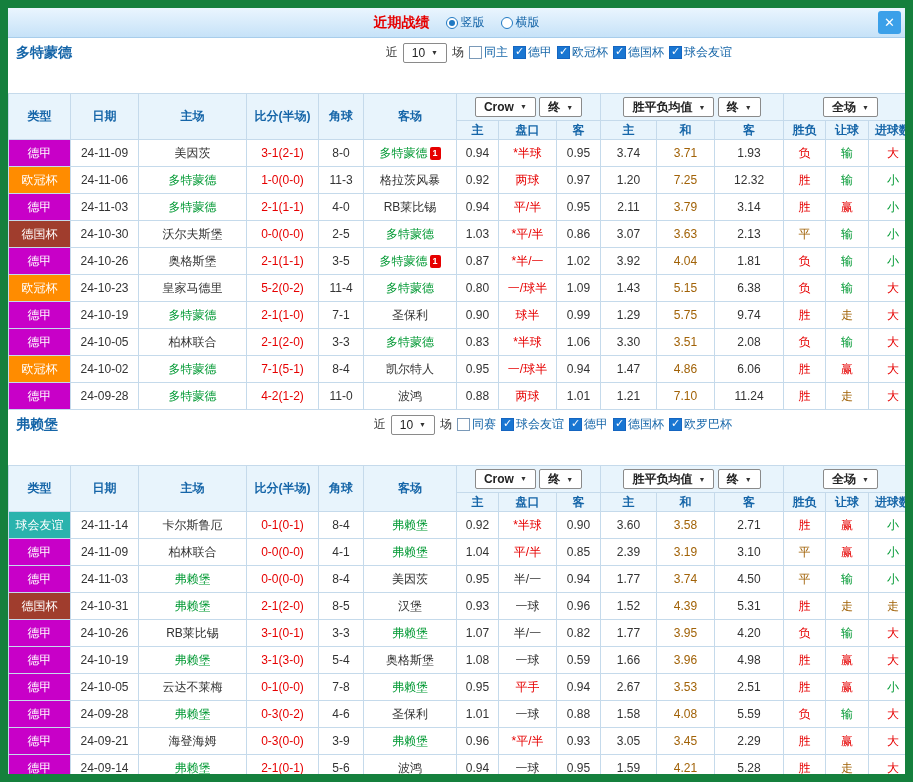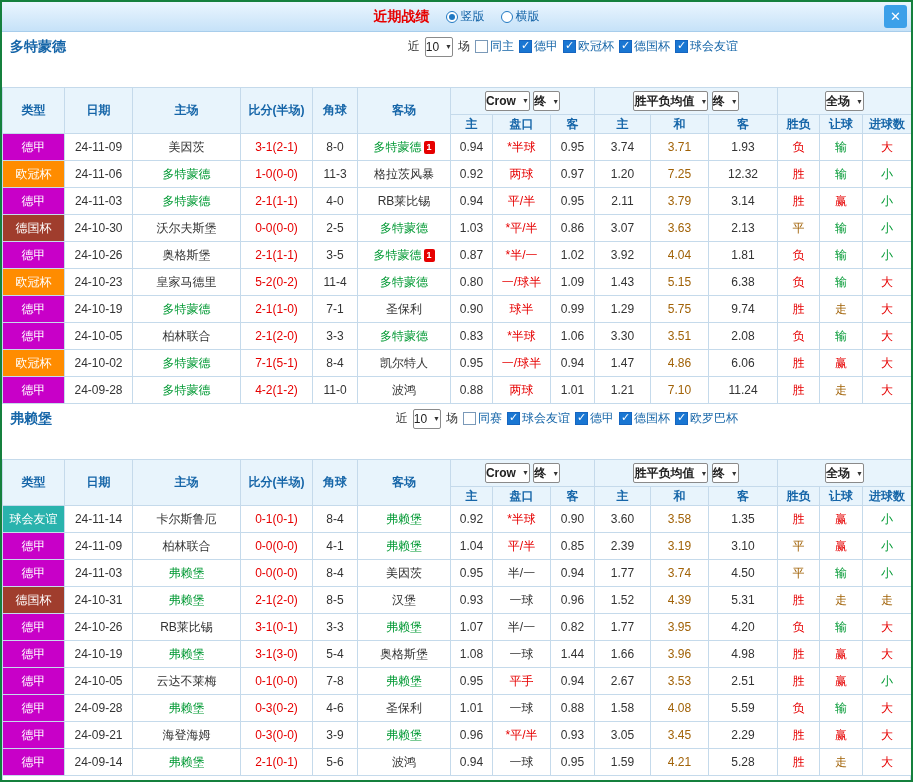--- a/index.html
+++ b/index.html
@@ -2,21 +2,21 @@
 <html><head>
 <meta charset="utf-8">
 <style>
   * { margin:0; padding:0; box-sizing:border-box; }
   html,body { background:#fff; }
   body {
     width:913px; height:782px;
     font-family:"Liberation Sans","DejaVu Sans",sans-serif;
     font-size:12px; color:#333;
   }
-  .window { width:913px; height:782px; border:2px solid #15803d; background:#fff; overflow:hidden; }
+  .window { width:913px; height:782px; border:8px solid #15803d; background:#fff; overflow:hidden; }
 
   
   .titlebar {
     height:30px; background:linear-gradient(#eaf5fe,#c6e2f8);
     border-bottom:1px solid #a8cdeb;
     display:flex; align-items:center; justify-content:center; position:relative; gap:16px;
   }
   .titlebar .title { color:#e60000; font-weight:bold; font-size:14px; }
   .radio-item { display:inline-flex; align-items:center; gap:3px; color:#1565a8; cursor:pointer; }
   .radio { width:12px; height:12px; border:1px solid #2079c3; border-radius:50%; background:#fff; display:inline-block; }
@@ -34,21 +34,21 @@
   .filters { display:flex; align-items:center; gap:5px; margin-left:auto; margin-right:165px; color:#333; }
   .cb-item { display:inline-flex; align-items:center; gap:2px; color:#1565a8; cursor:pointer; }
   .cb { width:13px; height:13px; border:1px solid #7a99b8; background:#fff; display:inline-block; position:relative; }
   .cb.checked { background:#1976d2; border-color:#1565c0; }
   .cb.checked::after { content:"✓"; position:absolute; left:1px; top:-2px; color:#fff; font-size:11px; font-weight:bold; }
 
   
   .sel {
     display:inline-flex; align-items:center; gap:6px;
     border:1px solid #8a8a8a; border-radius:2px; background:#fff;
-    height:20px; padding:0 0; color:#222; cursor:pointer; white-space:nowrap;
+    height:20px; padding:0 8px; color:#222; cursor:pointer; white-space:nowrap;
   }
   .sel .arr { font-size:7px; color:#333; }
 
   
   table { width:909px; border-collapse:collapse; table-layout:fixed;margin-top:26px; }
   th, td {
     border:1px solid #c5daeb; text-align:center; vertical-align:middle;
     overflow:hidden; white-space:nowrap; font-size:12px;
   }
   thead th { background:#e8f4fc; color:#1565a8; font-weight:bold; }
@@ -469,21 +469,21 @@
             <td class="t-black"><span>24-11-14</span></td>
             <td class="t-black"><span>卡尔斯鲁厄</span></td>
             <td class="t-red"><span>0-1(0-1)</span></td>
             <td class="t-black"><span>8-4</span></td>
             <td class="t-green"><span>弗赖堡</span></td>
             <td class="t-black"><span>0.92</span></td>
             <td class="t-red"><span>*半球</span></td>
             <td class="t-black"><span>0.90</span></td>
             <td class="t-black"><span>3.60</span></td>
             <td class="t-blue"><span>3.58</span></td>
-            <td class="t-black"><span>1.35</span></td>
+            <td class="t-black"><span>2.71</span></td>
             <td class="t-red"><span>胜</span></td>
             <td class="t-red"><span>赢</span></td>
             <td class="t-green"><span>小</span></td>
           </tr>
           <tr>
             <td class="league" style="background: rgb(200, 0, 200);"><span>德甲</span></td>
             <td class="t-black"><span>24-11-09</span></td>
             <td class="t-black"><span>柏林联合</span></td>
             <td class="t-red"><span>0-0(0-0)</span></td>
             <td class="t-black"><span>4-1</span></td>
@@ -551,21 +551,21 @@
           </tr>
           <tr>
             <td class="league" style="background: rgb(200, 0, 200);"><span>德甲</span></td>
             <td class="t-black"><span>24-10-19</span></td>
             <td class="t-green"><span>弗赖堡</span></td>
             <td class="t-red"><span>3-1(3-0)</span></td>
             <td class="t-black"><span>5-4</span></td>
             <td class="t-black"><span>奥格斯堡</span></td>
             <td class="t-black"><span>1.08</span></td>
             <td class="t-black"><span>一球</span></td>
-            <td class="t-black"><span>1.44</span></td>
+            <td class="t-black"><span>0.59</span></td>
             <td class="t-black"><span>1.66</span></td>
             <td class="t-blue"><span>3.96</span></td>
             <td class="t-black"><span>4.98</span></td>
             <td class="t-red"><span>胜</span></td>
             <td class="t-red"><span>赢</span></td>
             <td class="t-red"><span>大</span></td>
           </tr>
           <tr>
             <td class="league" style="background: rgb(200, 0, 200);"><span>德甲</span></td>
             <td class="t-black"><span>24-10-05</span></td>

